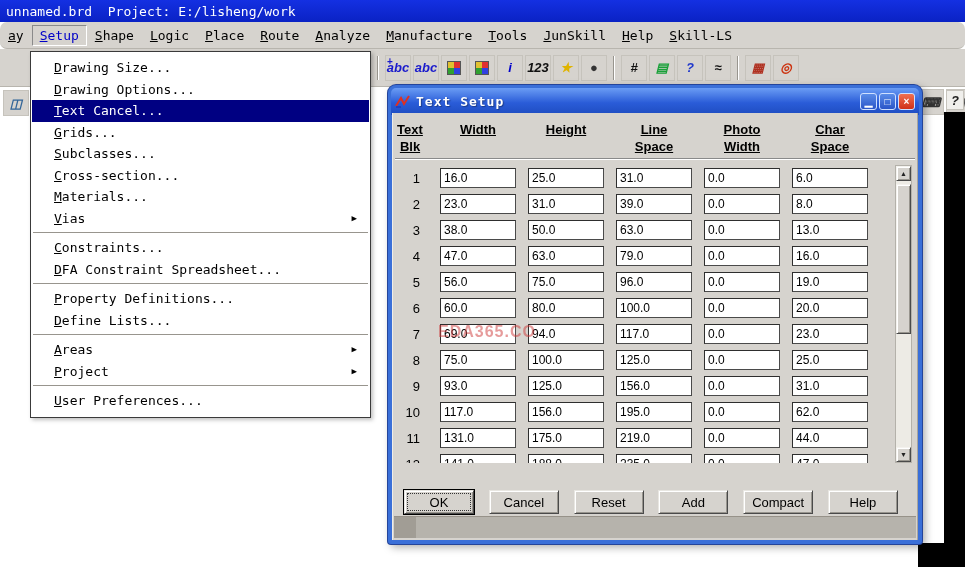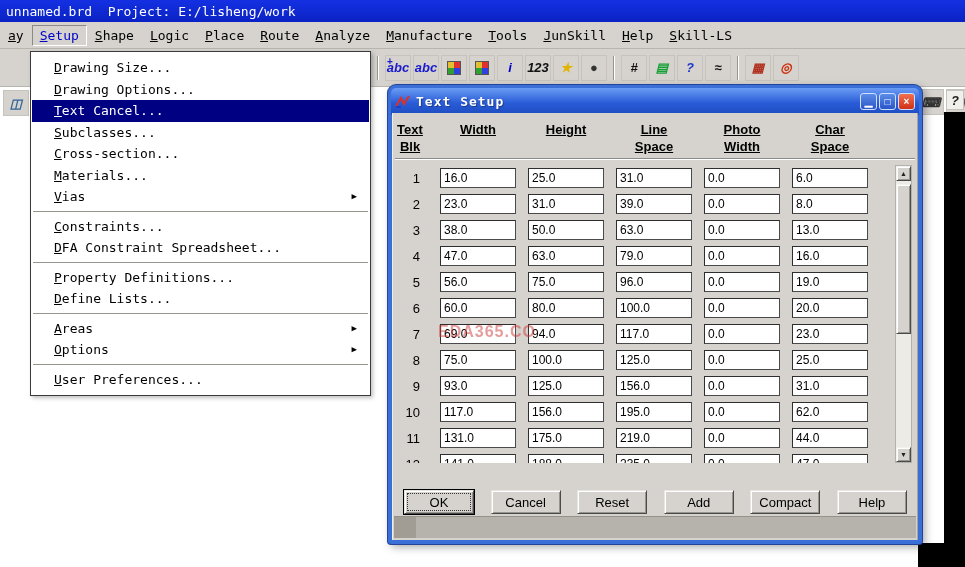--- a/index.html
+++ b/index.html
@@ -17,20 +17,21 @@
     display:flex; align-items:center; padding-left:6px;
   }
   .titlebar .title { color:#fff; font-weight:normal; font-size:13px; white-space:pre; }
 
   
   .menubar {
     position:absolute; left:0; top:22px; width:965px; height:27px;
     background:#d6d3ce; border-bottom:1px solid #b8b5ae;
     display:flex; align-items:center; font-size:13px;
     font-family:"DejaVu Sans Mono", monospace;
+    border-radius:7px;
   }
   .mb-item { padding:3px 8px; cursor:default; display:inline-block; }
   .mb-item::first-letter { text-decoration:underline; }
   .mb-item.active {
     color:#0000c8;
     border:1px solid; border-color:#8a8a8a #ffffff #ffffff #8a8a8a;
     padding:2px 7px;
   }
 
   
@@ -135,21 +136,21 @@
     font-size:7px; text-align:center; line-height:14px; color:#222;
   }
   .sb-btn.up { top:0; } .sb-btn.down { bottom:0; }
   .sb-thumb {
     position:absolute; left:0; top:18px; width:15px; height:150px; background:#d6d3ce;
     border:1px solid; border-color:#f4f2ee #4a4a4a #4a4a4a #f4f2ee;
     box-shadow:inset 1px 1px 0 #fff, inset -1px -1px 0 #98958e;
   }
 
   
-  .dlg-buttons { display:flex; justify-content:space-between; margin:27px 11px 0 12px; }
+  .dlg-buttons { display:flex; justify-content:space-between; margin:27px 20px 0 12px; }
   .btn {
     width:70px; height:24px; background:#d6d3ce; font-size:13px; color:#000;
     font-family:"Liberation Sans", sans-serif;
     border:1px solid; border-color:#e8e6e1 #4a4a4a #4a4a4a #e8e6e1;
     box-shadow:inset 1px 1px 0 #fff, inset -1px -1px 0 #98958e;
     cursor:default;
   }
   .btn.default {
     box-shadow:0 0 0 1px #000, inset 1px 1px 0 #fff, inset -1px -1px 0 #98958e;
     outline:1px dotted #333; outline-offset:-4px;
@@ -251,20 +252,23 @@
       <div class="mitem">
         <span class="mlabel">Drawing Size...</span>
       </div>
       <div class="mitem">
         <span class="mlabel">Drawing Options...</span>
       </div>
       <div class="mitem hilite">
         <span class="mlabel">Text Cancel...</span>
       </div>
       <div class="mitem">
+        <span class="mlabel">Grids...</span>
+      </div>
+      <div class="mitem">
         <span class="mlabel">Subclasses...</span>
       </div>
       <div class="mitem">
         <span class="mlabel">Cross-section...</span>
       </div>
       <div class="mitem">
         <span class="mlabel">Materials...</span>
       </div>
       <div class="mitem">
         <span class="mlabel">Vias</span>
@@ -283,21 +287,21 @@
       </div>
       <div class="mitem">
         <span class="mlabel">Define Lists...</span>
       </div>
       <div class="msep"></div>
       <div class="mitem">
         <span class="mlabel">Areas</span>
         <span class="marrow">▶</span>
       </div>
       <div class="mitem">
-        <span class="mlabel">Options</span>
+        <span class="mlabel">Project</span>
         <span class="marrow">▶</span>
       </div>
       <div class="msep"></div>
       <div class="mitem">
         <span class="mlabel">User Preferences...</span>
       </div>
     </div>
 
   <div class="dialog">
     <div class="dlg-titlebar">

